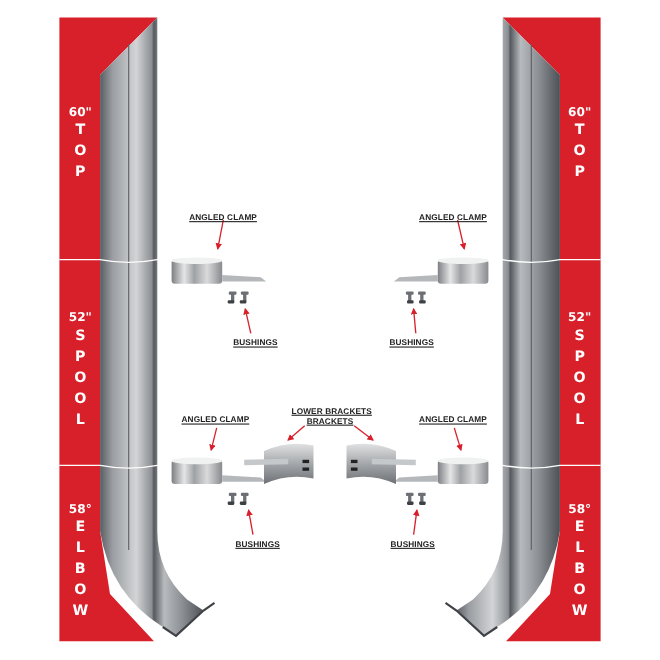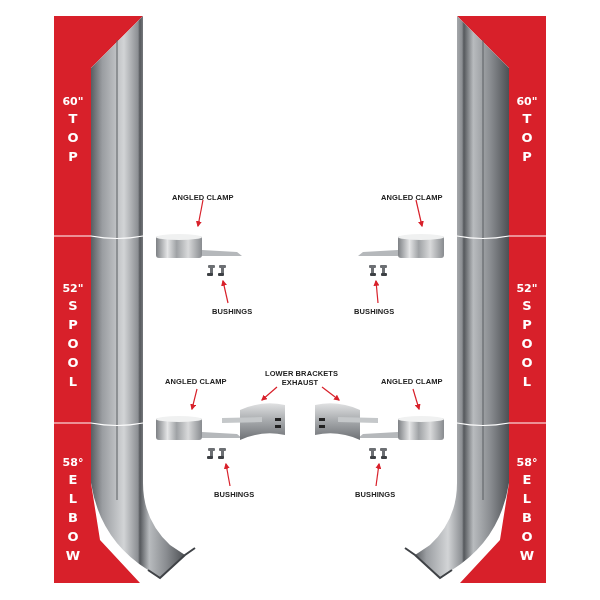--- a/index.html
+++ b/index.html
@@ -1,20 +1,20 @@
 <!DOCTYPE html>
 <html><head>
 <meta charset="utf-8">
 <style>
   html, body { margin:0; padding:0; background:#ffffff; }
   body { width:600px; height:600px; position:relative; overflow:hidden; font-family:"Liberation Sans", sans-serif; }
   .panel-label { position:absolute; color:#ffffff; font-weight:bold; text-align:center; font-family:"DejaVu Sans", sans-serif; }
   .panel-label .num { font-size:11px; display:block; letter-spacing:0; }
   .panel-label .word { font-size:13px; display:block; line-height:17px; margin-top:2px; }
-  .callout { position:absolute; font-size:7.5px; font-weight:bold; color:#222; text-align:center; white-space:nowrap; letter-spacing:0.1px; }
+  .callout { position:absolute; font-size:7.5px; font-weight:bold; color:#222; text-align:center; white-space:nowrap; letter-spacing:0.1px;text-decoration:underline; }
   svg { position:absolute; left:0; top:0; }
 </style>
 </head>
 <body>
 
 <svg width="600" height="600" viewBox="0 0 600 600">
   <defs>
     <linearGradient id="pipeGrad" x1="0" x2="1" y1="0" y2="0">
       <stop offset="0" stop-color="#5a5d61"></stop>
       <stop offset="0.12" stop-color="#9a9da1"></stop>
@@ -195,14 +195,14 @@
 <div class="callout" style="left:172px;top:193px;">ANGLED CLAMP</div>
 <div class="callout" style="left:212px;top:307px;">BUSHINGS</div>
 <div class="callout" style="left:381px;top:193px;">ANGLED CLAMP</div>
 <div class="callout" style="left:354px;top:307px;">BUSHINGS</div>
 <div class="callout" style="left:165px;top:377px;">ANGLED CLAMP</div>
 <div class="callout" style="left:214px;top:490px;">BUSHINGS</div>
 <div class="callout" style="left:381px;top:377px;">ANGLED CLAMP</div>
 <div class="callout" style="left:355px;top:490px;">BUSHINGS</div>
 <div class="callout" style="left:265px;top:369px;width:70px;line-height:9px;">
   <span style="display:block;">LOWER BRACKETS</span>
-  <span style="display:block;">EXHAUST</span>
+  <span style="display:block;">BRACKETS</span>
 </div>
 
 </body></html>

